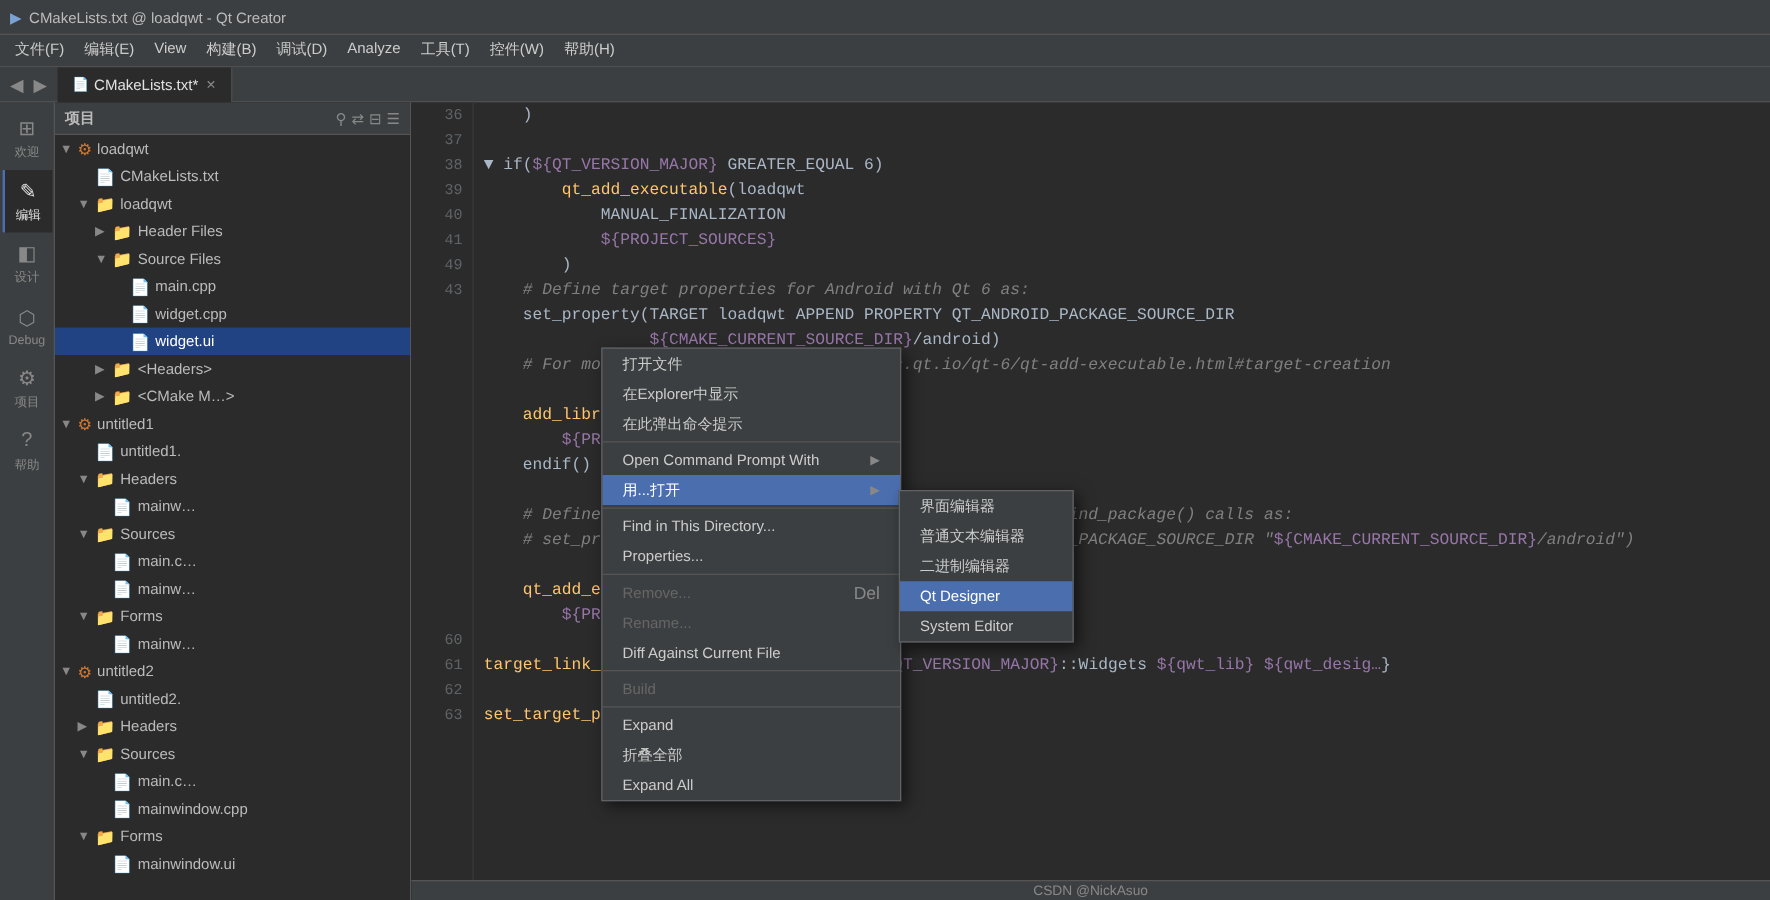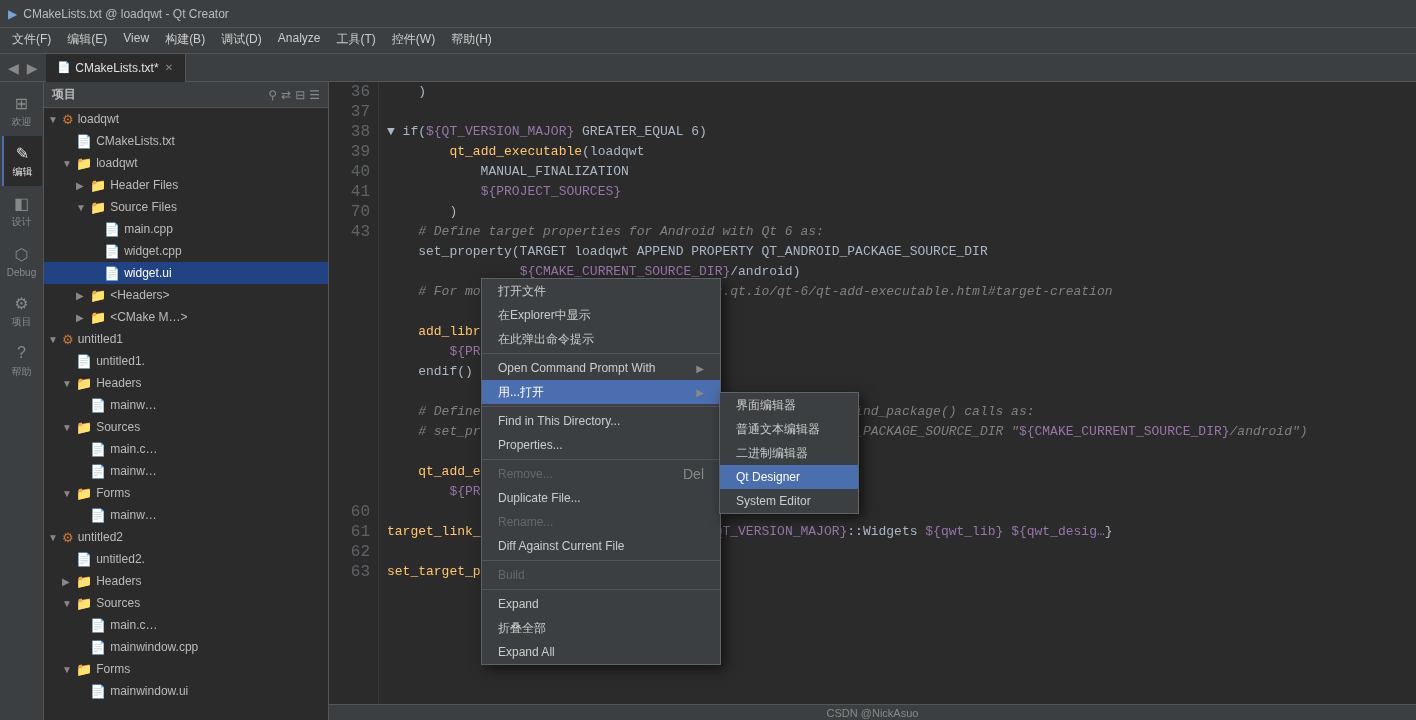--- a/index.html
+++ b/index.html
@@ -162,21 +162,21 @@
     }
     .line-numbers {
       background: #2b2b2b;
       color: #606366;
       padding: 0 8px;
       text-align: right;
       min-width: 50px;
       border-right: 1px solid #3a3a3a;
       user-select: none;
     }
-    .line-numbers div { height: 20px; line-height: 20px; font-size: 16px; }
+    .line-numbers div { height: 20px; line-height: 20px; font-size: 12px; }
     .code-content { flex: 1; padding: 0 8px; overflow: visible; }
     .code-line { height: 20px; line-height: 20px; white-space: pre; }
 
     
     .context-menu {
       position: absolute;
       left: 152px;
       top: 196px;
       background: #3c3f41;
       border: 1px solid #606366;
@@ -451,21 +451,21 @@
 
   <div class="editor-area">
     <div class="code-editor">
       <div class="line-numbers">
         <div>36</div>
         <div>37</div>
         <div>38</div>
         <div>39</div>
         <div>40</div>
         <div>41</div>
-        <div>70</div>
+        <div>49</div>
         <div>43</div>
         <div>&nbsp;</div>
         <div>&nbsp;</div>
         <div>&nbsp;</div>
         <div>&nbsp;</div>
         <div>&nbsp;</div>
         <div>&nbsp;</div>
         <div>&nbsp;</div>
         <div>&nbsp;</div>
         <div>&nbsp;</div>
@@ -532,23 +532,20 @@
         <span>Find in This Directory...</span>
       </div>
       <div class="ctx-item">
         <span>Properties...</span>
       </div>
       <div class="ctx-separator"></div>
       <div class="ctx-item disabled">
         <span>Remove...</span>
         <span class="shortcut">Del</span>
       </div>
-      <div class="ctx-item">
-        <span>Duplicate File...</span>
-      </div>
       <div class="ctx-item disabled">
         <span>Rename...</span>
       </div>
       <div class="ctx-item">
         <span>Diff Against Current File</span>
       </div>
       <div class="ctx-separator"></div>
       <div class="ctx-item disabled">
         <span>Build</span>
       </div>

